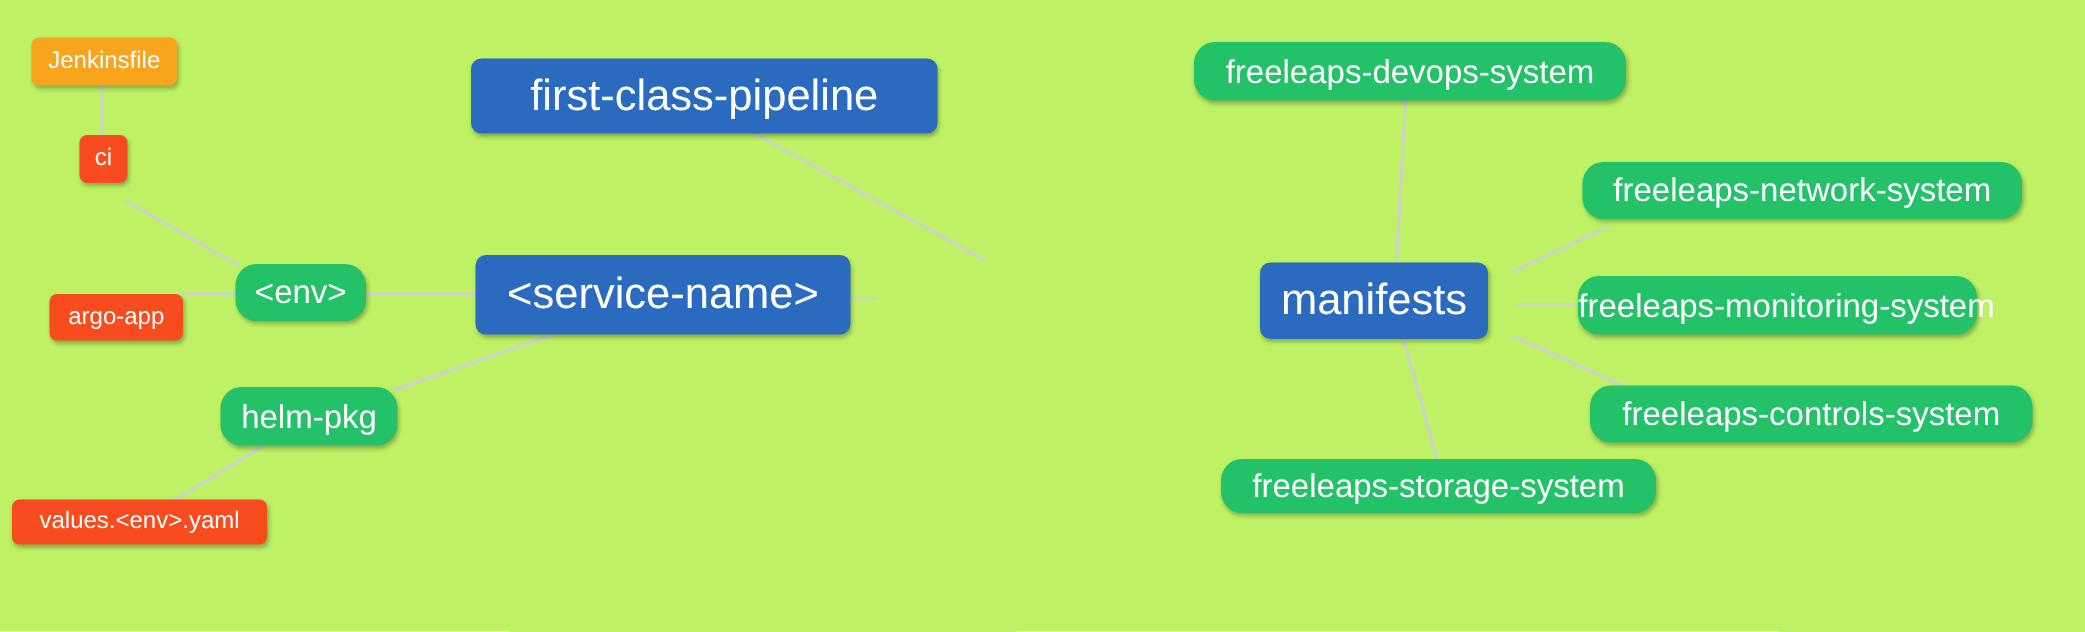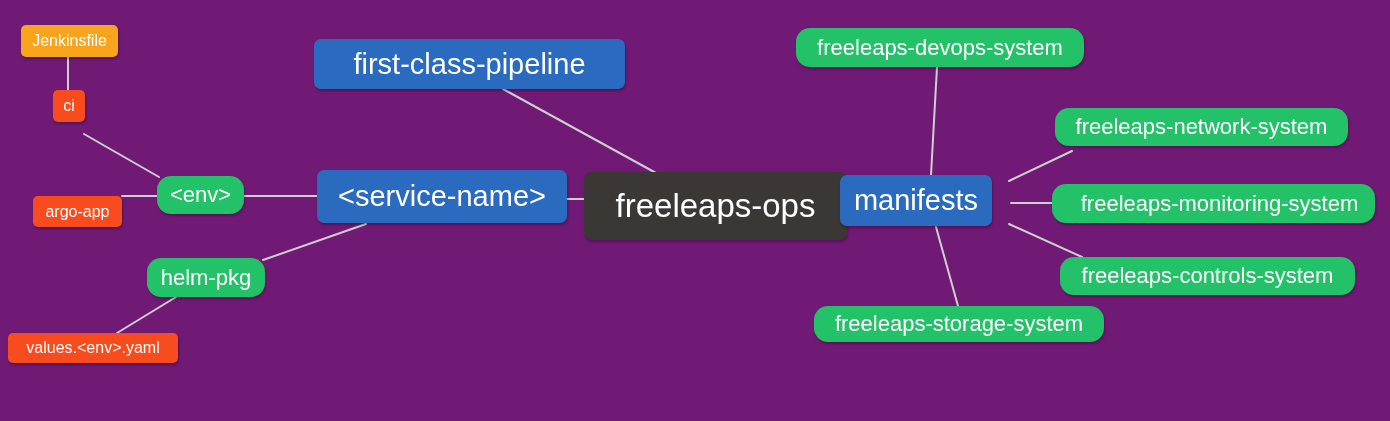--- a/index.html
+++ b/index.html
@@ -1,19 +1,19 @@
 <!DOCTYPE html>
 <html style="--blue: #2a6abf; --green: #23c268; --red: #f84c1e; --orange: #f8a41c; --dark: #3b3735; --edge: #cfcfcf; --text: #ffffff; --background: #ffffff;"><head>
 <meta charset="utf-8">
 <style>
   html,body{margin:0;padding:0;background:#ffffff;}
   #canvas{
     position:relative;
     width:1390px;height:421px;
-    background:#701a75;
+    background:#bef264;
     font-family:"Liberation Sans", sans-serif;
     overflow:hidden;
   }
   #edges{position:absolute;left:0;top:0;width:1390px;height:421px;z-index:1;}
   #edges line{stroke:var(--edge,#cfcfcf);stroke-width:2;stroke-linecap:round;}
   .node{
     position:absolute;z-index:2;
     display:flex;align-items:center;justify-content:center;
     color:#ffffff;white-space:nowrap;
     box-shadow:1px 2px 3px rgba(0,0,0,0.28);
@@ -31,21 +31,21 @@
   #n-argo-app{left:33px;top:196px;width:89px;height:31px;}
   #n-env{left:157px;top:176px;width:87px;height:38px;}
   #n-helm-pkg{left:147px;top:258px;width:118px;height:39px;}
   #n-values{left:8px;top:333px;width:170px;height:30px;}
   #n-first-class-pipeline{left:314px;top:39px;width:311px;height:50px;}
   #n-service-name{left:317px;top:170px;width:250px;height:53px;}
   #n-root{left:584px;top:172px;width:263px;height:68px;}
   #n-manifests{left:840px;top:175px;width:152px;height:51px;}
   #n-devops{left:796px;top:28px;width:288px;height:39px;}
   #n-network{left:1055px;top:108px;width:293px;height:38px;}
-  #n-monitoring{left:1052px;top:184px;width:323px;height:39px;padding-left:12px;}
+  #n-monitoring{left:1052px;top:184px;width:266px;height:39px;padding-left:12px;}
   #n-controls{left:1060px;top:257px;width:295px;height:38px;}
   #n-storage{left:814px;top:306px;width:290px;height:36px;}
 </style>
 </head>
 <body>
 
 <div id="canvas">
 
   <svg id="edges" xmlns="http://www.w3.org/2000/svg">
       <line x1="503" y1="89" x2="656" y2="173"></line>
@@ -65,21 +65,20 @@
     </svg>
 
   <div class="node orange" id="n-jenkinsfile">Jenkinsfile</div>
   <div class="node red" id="n-ci">ci</div>
   <div class="node red" id="n-argo-app">argo-app</div>
   <div class="node green" id="n-env">&lt;env&gt;</div>
   <div class="node green" id="n-helm-pkg">helm-pkg</div>
   <div class="node red" id="n-values">values.&lt;env&gt;.yaml</div>
   <div class="node blue" id="n-first-class-pipeline">first-class-pipeline</div>
   <div class="node blue" id="n-service-name">&lt;service-name&gt;</div>
-  <div class="node dark" id="n-root">freeleaps-ops</div>
   <div class="node blue" id="n-manifests">manifests</div>
   <div class="node green" id="n-devops">freeleaps-devops-system</div>
   <div class="node green" id="n-network">freeleaps-network-system</div>
   <div class="node green" id="n-monitoring">freeleaps-monitoring-system</div>
   <div class="node green" id="n-controls">freeleaps-controls-system</div>
   <div class="node green" id="n-storage">freeleaps-storage-system</div>
 
 </div>
 
 </body></html>

